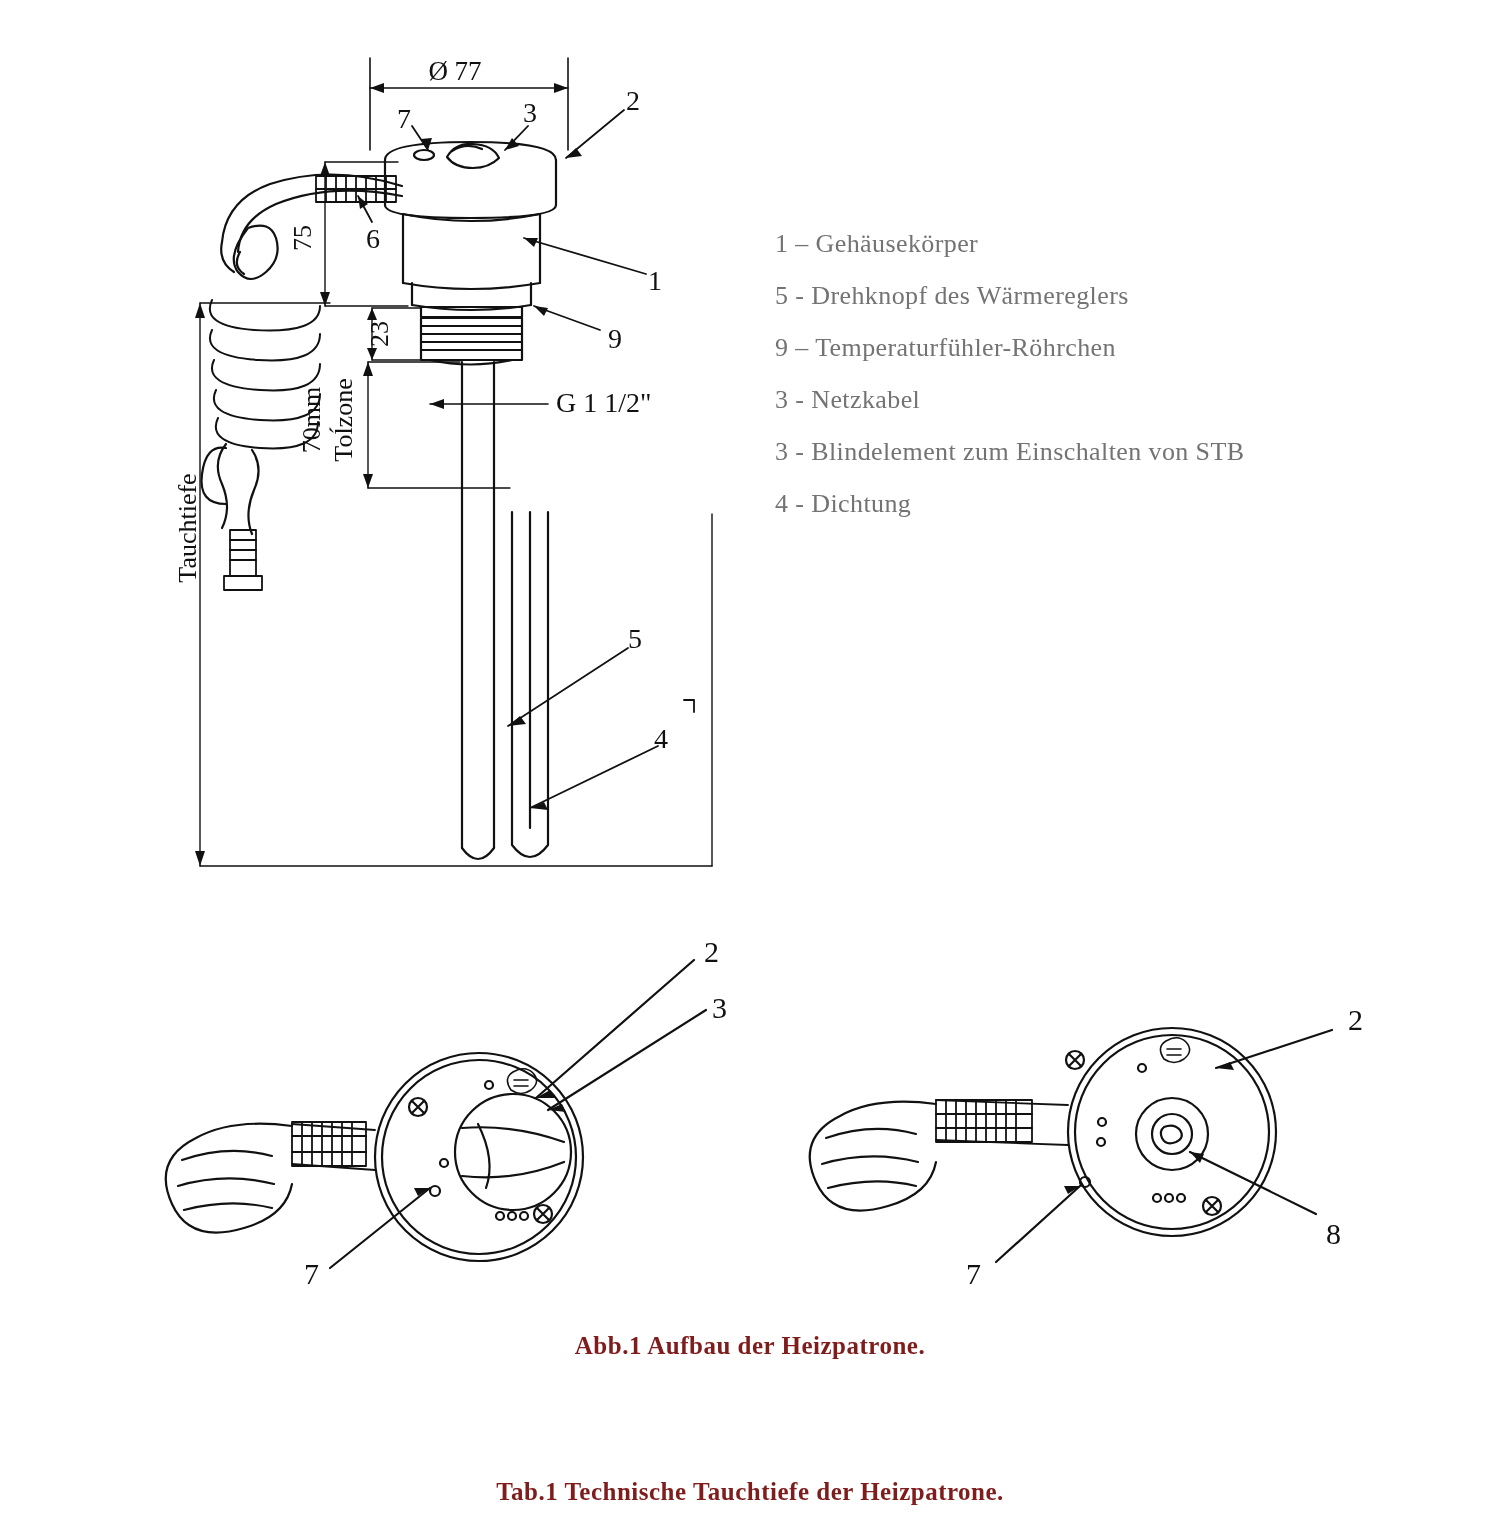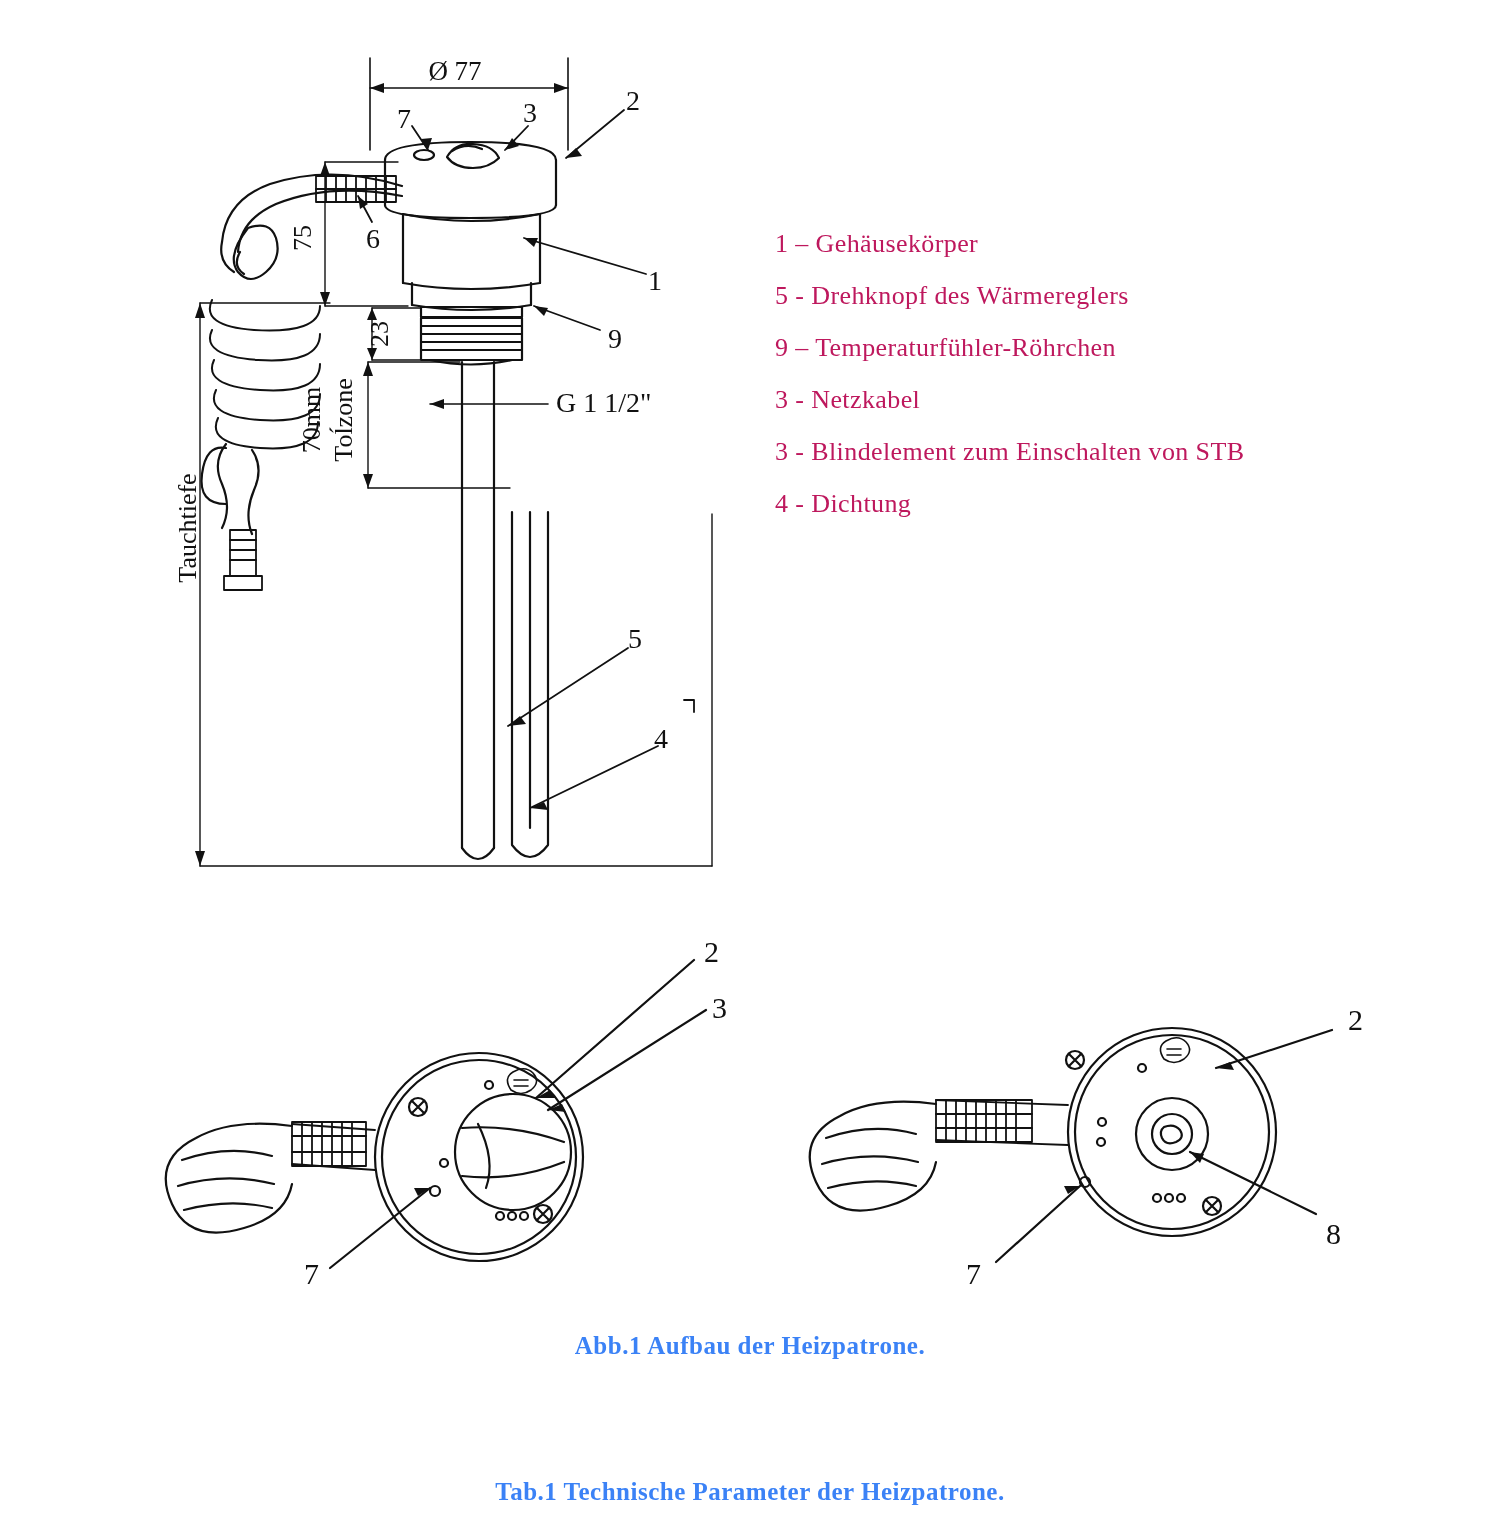--- a/index.html
+++ b/index.html
@@ -25,30 +25,30 @@
     position: absolute;
     left: 775px;
     top: 218px;
     width: 640px;
   }
   .legend-item {
     font-size: 26px;
     line-height: 52px;
     white-space: nowrap;
     letter-spacing: 0.4px;
-    color: #be185d;
+    color: #737373;
   }
   .caption {
     position: absolute;
     width: 100%;
     text-align: center;
     font-size: 25px;
     font-weight: bold;
     letter-spacing: 0.5px;
-    color: #3b82f6;
+    color: #7f1d1d;
   }
   #fig-caption { top: 1332px; left: 0; }
   #tab-caption { top: 1478px; left: 0; font-weight: bold; }
   svg text {
     font-family: "Liberation Serif", serif;
     fill: #111;
   }
 </style>
 </head>
 <body>
@@ -362,13 +362,13 @@
 <div class="legend">
   <div class="legend-item">1 – Gehäusekörper</div>
   <div class="legend-item">5 - Drehknopf des Wärmereglers</div>
   <div class="legend-item">9 – Temperaturfühler-Röhrchen</div>
   <div class="legend-item">3 - Netzkabel</div>
   <div class="legend-item">3 - Blindelement zum Einschalten von STB</div>
   <div class="legend-item">4 - Dichtung</div>
 </div>
 
 <div class="caption" id="fig-caption">Abb.1 Aufbau der Heizpatrone.</div>
-<div class="caption" id="tab-caption">Tab.1 Technische Parameter der Heizpatrone.</div>
+<div class="caption" id="tab-caption">Tab.1 Technische Tauchtiefe der Heizpatrone.</div>
 
 </body></html>

